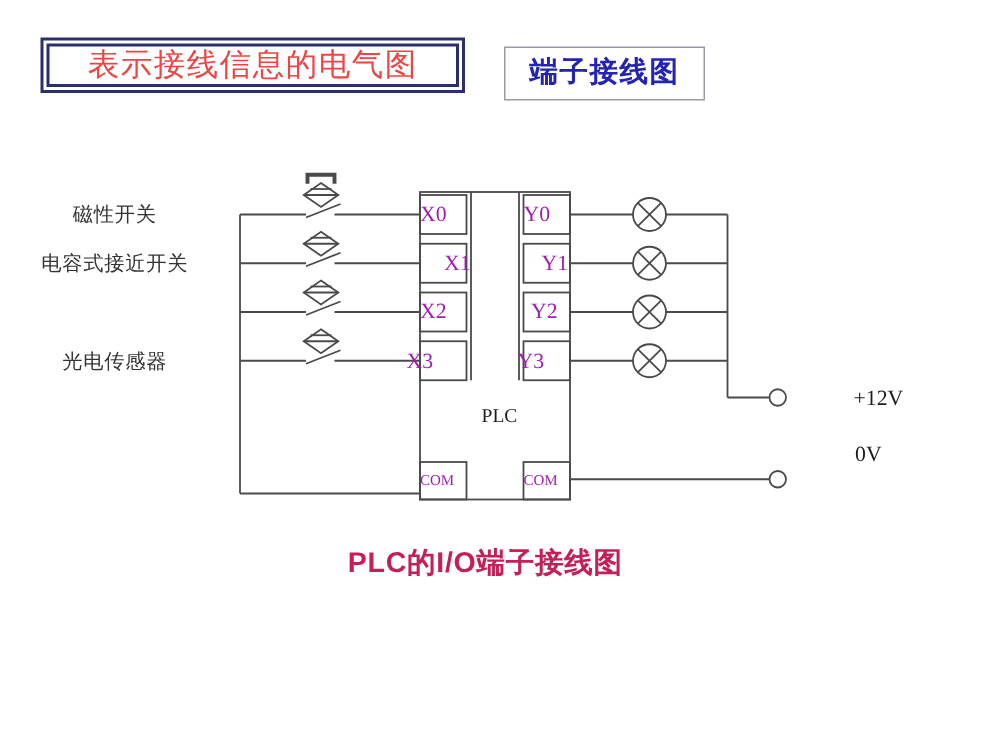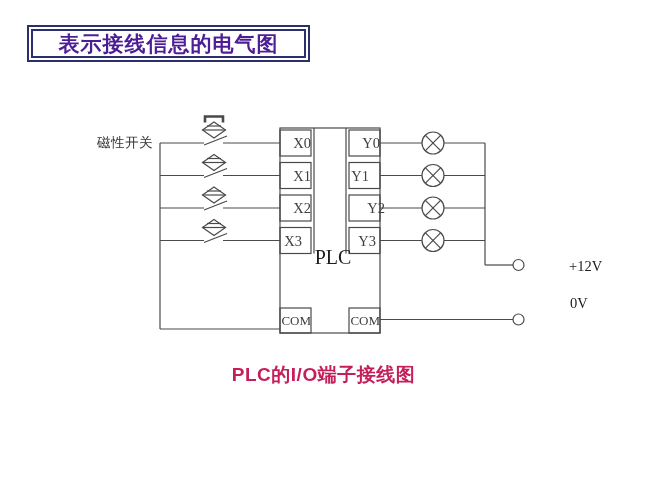--- a/index.html
+++ b/index.html
@@ -5,62 +5,65 @@
   html,body{margin:0;padding:0;background:#fff;}
   .slide{
     position:relative;width:667px;height:500px;background:#ffffff;overflow:hidden;
     font-family:"Liberation Sans",sans-serif;
   }
   .title-main{
     position:absolute;left:27px;top:25px;width:283px;height:37px;box-sizing:border-box;
     border:6px double #2c2f6e;background:#fff;text-align:center;
   }
   .title-main span{
-    display:inline-block;line-height:25px;font-size:21px;font-weight:bold;color:#4c1d95;
+    display:inline-block;line-height:25px;font-size:21px;font-weight:normal;color:#ef4444;
     letter-spacing:1px;white-space:nowrap;
   }
   .title-sub{
     position:absolute;left:336px;top:31px;width:134px;height:36px;box-sizing:border-box;
     border:1px solid #9a9aa6;background:#fff;text-align:center;
   }
   .title-sub span{
     display:inline-block;line-height:34px;font-size:19px;font-weight:bold;color:#2424b0;
     letter-spacing:1px;white-space:nowrap;
   }
   svg.wiring{position:absolute;left:0;top:0;}
   .lbl{position:absolute;color:#2e2e2e;white-space:nowrap;}
   .sensor-lbl{
-    left:0;width:153px;text-align:right;height:18px;line-height:18px;
+    left:0;width:153px;text-align:center;height:18px;line-height:18px;
     font-size:13.5px;color:#333;letter-spacing:0.5px;
   }
   .term-lbl{
-    font-family:"Liberation Serif",serif;font-size:14.5px;color:#404040;
-    text-align:right;
+    font-family:"Liberation Serif",serif;font-size:14.5px;color:#a21caf;
+    text-align:left;
   }
   .x-lbl,.y-lbl{width:31px;height:26px;line-height:26px;}
-  .com-lbl{width:31px;height:25px;line-height:25px;font-size:13px;}
+  .com-lbl{width:31px;height:25px;line-height:25px;font-size:10px;}
   .plc-lbl{left:288px;width:90px;text-align:center;font-family:"Liberation Serif",serif;
     color:#1c1c1c;height:18px;line-height:18px;}
   .plc-model sub{font-size:9.5px;}
   .pwr-lbl{font-family:"Liberation Serif",serif;font-size:14.5px;color:#1c1c1c;
     height:16px;line-height:16px;margin-left:40px;}
   .caption{
     position:absolute;left:0;top:362px;width:647px;text-align:center;
     font-size:19px;font-weight:bold;color:#c41f5a;letter-spacing:0.5px;
   }
 </style>
 </head>
 <body>
 
 <div class="slide">
 
   <div class="title-main">
     <span>表示接线信息的电气图</span>
   </div>
 
+  <div class="title-sub">
+    <span>端子接线图</span>
+  </div>
 
   <svg class="wiring" width="667" height="500" viewBox="0 0 667 500" fill="none" stroke="#4a4a4a" stroke-width="1.2">
 
     <g>
       <path d="M160 143 V329"></path>
       <path d="M160 329 H280"></path>
     </g>
 
     <g>
       <path d="M160 143 H204"></path>
@@ -157,34 +160,36 @@
 
     <g>
       <path d="M380 319.5 H513"></path>
     </g>
     <g>
       <circle cx="518.5" cy="319.5" r="5.5"></circle>
     </g>
   </svg>
 
   <div class="lbl sensor-lbl" style="top:134px">磁性开关</div>
+  <div class="lbl sensor-lbl" style="top:166.5px">电容式接近开关</div>
+  <div class="lbl sensor-lbl" style="top:231.5px">光电传感器</div>
 
   <div class="lbl term-lbl x-lbl" style="left:280px;top:130px">X0</div>
-  <div class="lbl term-lbl x-lbl" style="left:280px;top:162.5px">X1</div>
+  <div class="lbl term-lbl x-lbl" style="left:296px;top:162.5px">X1</div>
   <div class="lbl term-lbl x-lbl" style="left:280px;top:195px">X2</div>
   <div class="lbl term-lbl x-lbl" style="left:271px;top:227.5px">X3</div>
 
   <div class="lbl term-lbl y-lbl" style="left:349px;top:130px">Y0</div>
-  <div class="lbl term-lbl y-lbl" style="left:338px;top:162.5px">Y1</div>
+  <div class="lbl term-lbl y-lbl" style="left:361px;top:162.5px">Y1</div>
   <div class="lbl term-lbl y-lbl" style="left:354px;top:195px">Y2</div>
   <div class="lbl term-lbl y-lbl" style="left:345px;top:227.5px">Y3</div>
 
   <div class="lbl term-lbl com-lbl" style="left:280px;top:308px">COM</div>
   <div class="lbl term-lbl com-lbl" style="left:349px;top:308px">COM</div>
 
-  <div class="lbl plc-lbl" style="top:248px;font-size:20px">PLC</div>
+  <div class="lbl plc-lbl" style="top:268px;font-size:13px">PLC</div>
 
   <div class="lbl pwr-lbl" style="left:529px;top:257.5px">+12V</div>
   <div class="lbl pwr-lbl" style="left:530px;top:295px">0V</div>
 
   <div class="caption">PLC的I/O端子接线图</div>
 
 </div>
 
 </body></html>

